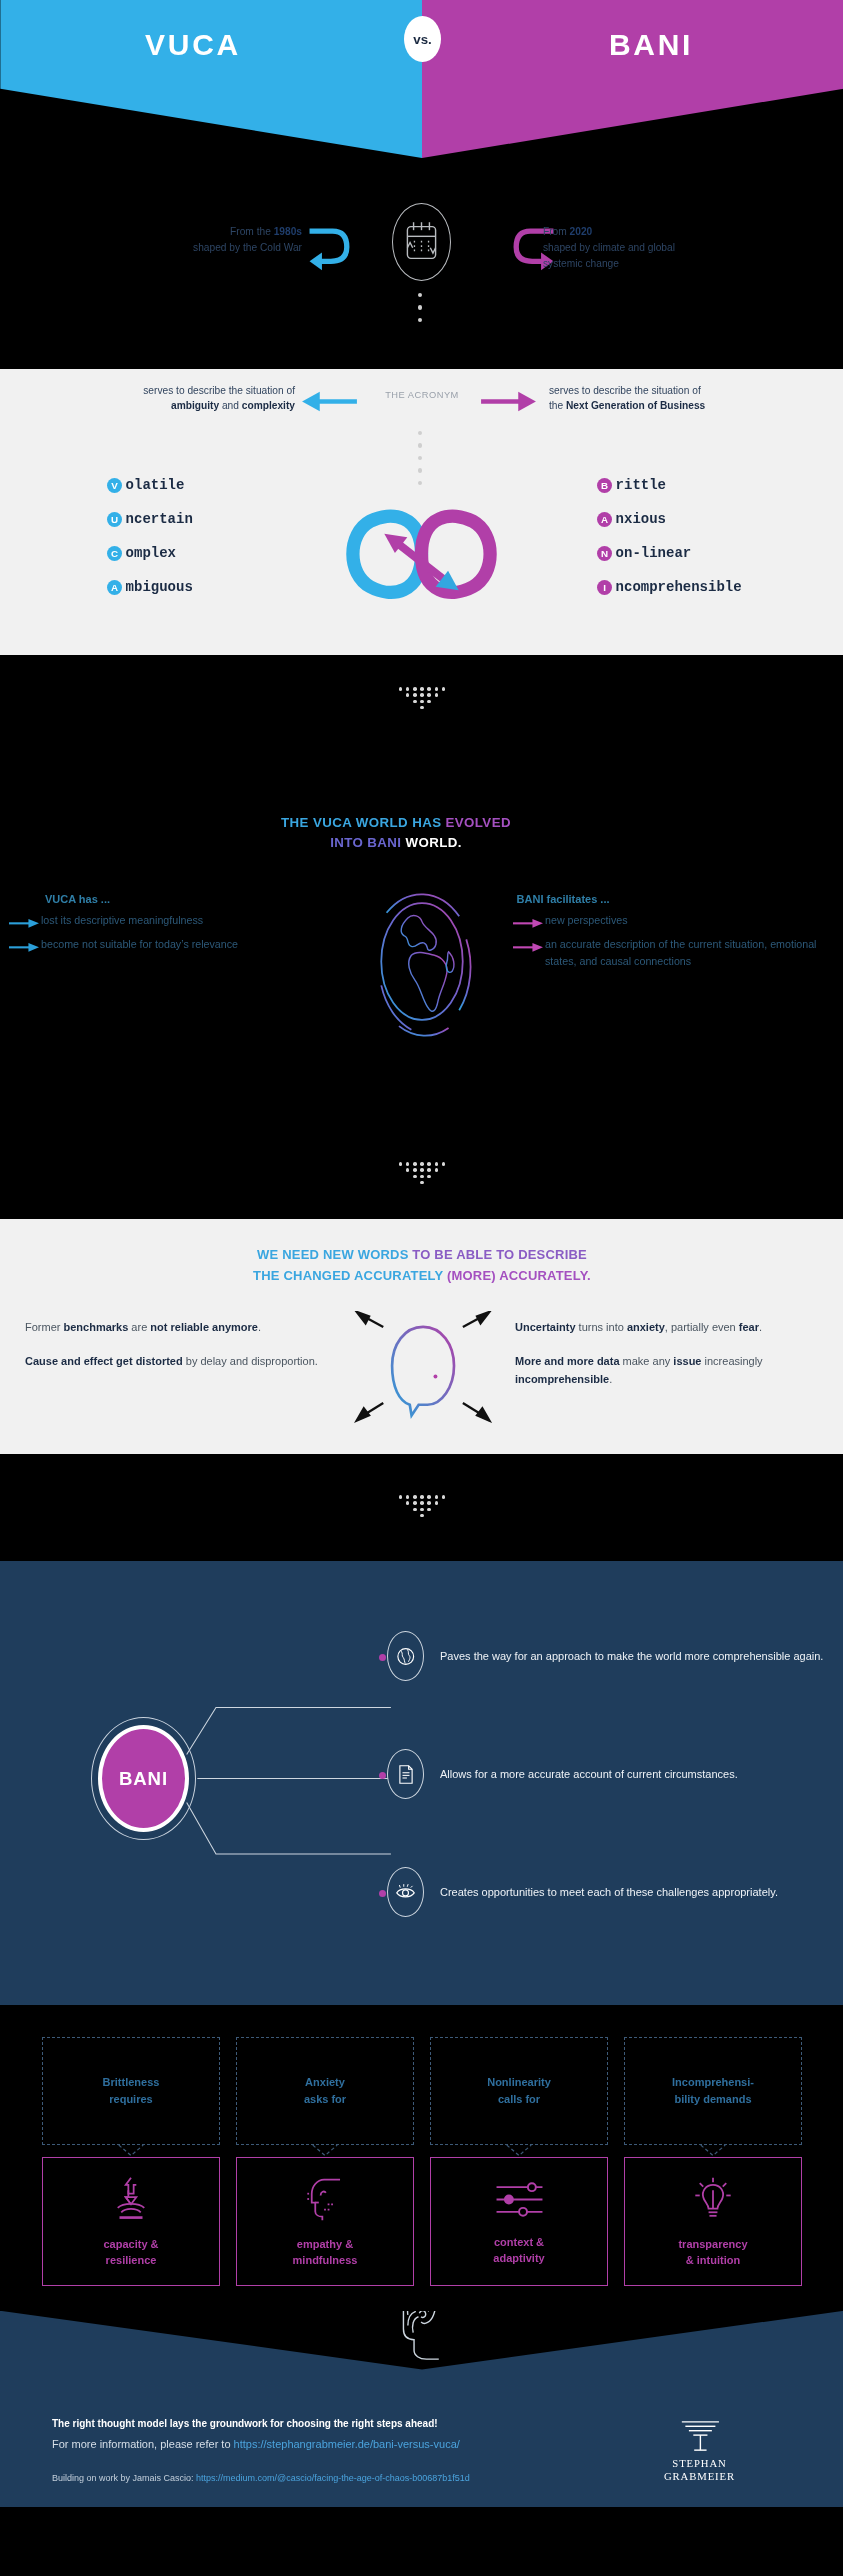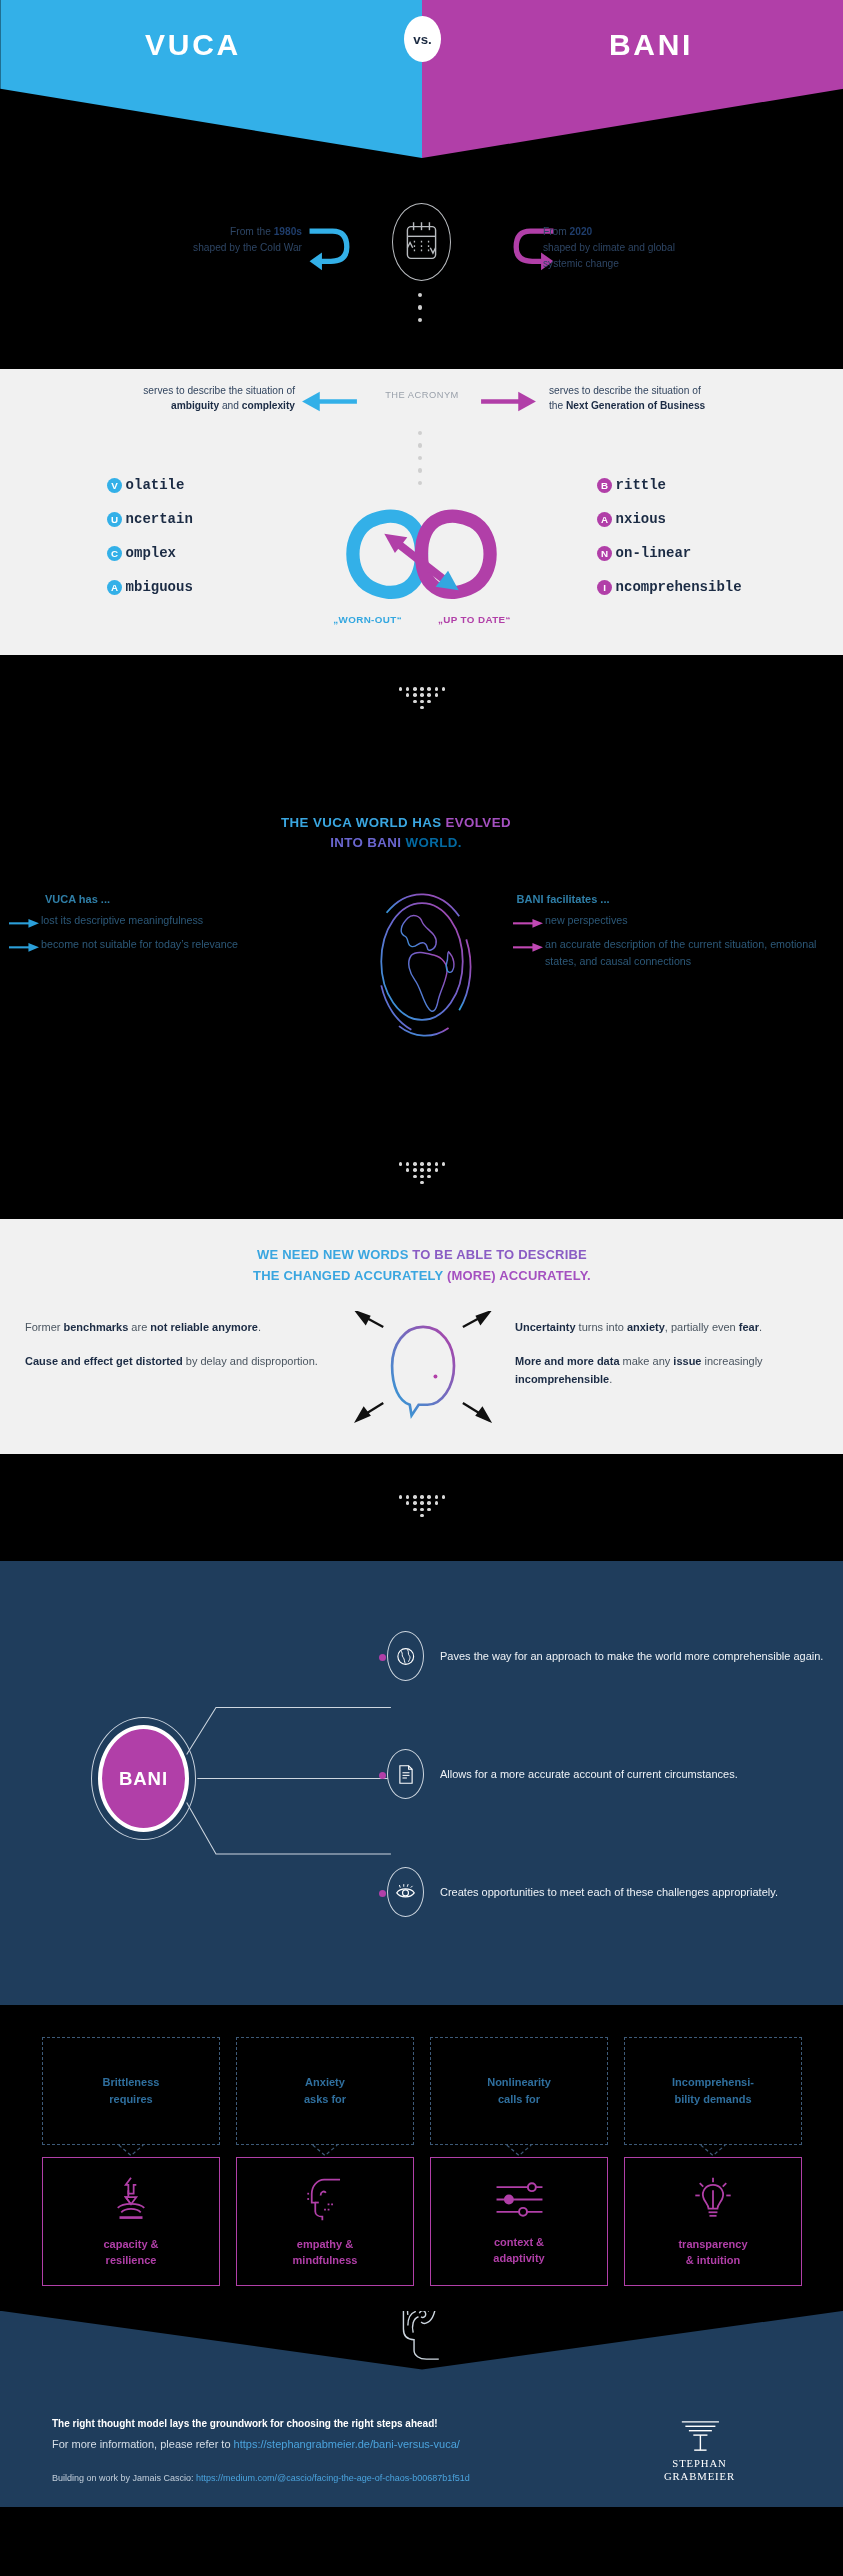--- a/index.html
+++ b/index.html
@@ -109,21 +109,21 @@
 
   
   .globe-sec { height: 386px; position: relative; }
   .evolved-title {
     position: absolute; top: 69px; left: 0; width: 792px; text-align: center;
     font-size: 13.3px; font-weight: bold; line-height: 20.4px; letter-spacing: 0.4px;
   }
   .evolved-title .l1a { color: #3aa6e0; }
   .evolved-title .l1b { color: #a450c0; }
   .evolved-title .l2a { color: #6a66cf; }
-  .evolved-title .l2b { color: #0369a1; }
+  .evolved-title .l2b { color: #ffffff; }
   .globe-wrap { position: absolute; left: 360px; top: 142px; width: 124px; }
   .g-left { position: absolute; left: 9px; top: 149px; width: 320px; }
   .g-right { position: absolute; left: 513px; top: 149px; width: 329px; }
   .g-head { font-size: 11px; font-weight: bold; margin-bottom: 7px; }
   .g-head.blue { color: #2f7fa8; padding-left: 36px; }
   .g-head.pink { color: #2f7fa8; padding-left: 3.6px; }
   .g-row { display: flex; align-items: flex-start; margin-bottom: 4.4px; }
   .g-arrow { flex: 0 0 32px; margin-top: 3.6px; }
   .g-text { font-size: 10.7px; line-height: 17px; color: #2c5878; }
   .g-text.pink { color: #2c5878; }
@@ -347,24 +347,20 @@
         <path d="M130,61 C130,16 95,12 72,24 C46,38 46,84 72,98 C96,111 130,106 130,61" fill="none" stroke="#33b0e8" stroke-width="15" stroke-linecap="round"></path>
         <path d="M130,61 C130,16 165,12 188,24 C214,38 214,84 188,98 C164,111 130,106 130,61" fill="none" stroke="#b13fa8" stroke-width="15" stroke-linecap="round"></path>
         <line x1="98" y1="45" x2="162" y2="95" stroke="#b13fa8" stroke-width="9"></line>
         <polygon points="88,38 114,42 100,60" fill="#b13fa8"></polygon>
         <line x1="162" y1="95" x2="98" y2="45" stroke="#33b0e8" stroke-width="0"></line>
         <polygon points="172,102 146,98 160,80" fill="#33a7e0"></polygon>
         <line x1="104" y1="50" x2="158" y2="92" stroke="#33a7e0" stroke-width="0"></line>
       </svg>
     </div>
 
-    <div class="inf-caps">
-      <div class="inf-cap blue">„WORN-OUT“</div>
-      <div class="inf-cap pink">„UP TO DATE“</div>
-    </div>
   </div>
 
   <div class="sec dark" style="height:89px">
     <div class="connector">
       <div class="dotarrow">
         <div class="row">
             <i></i>
             <i></i>
             <i></i>
             <i></i>

